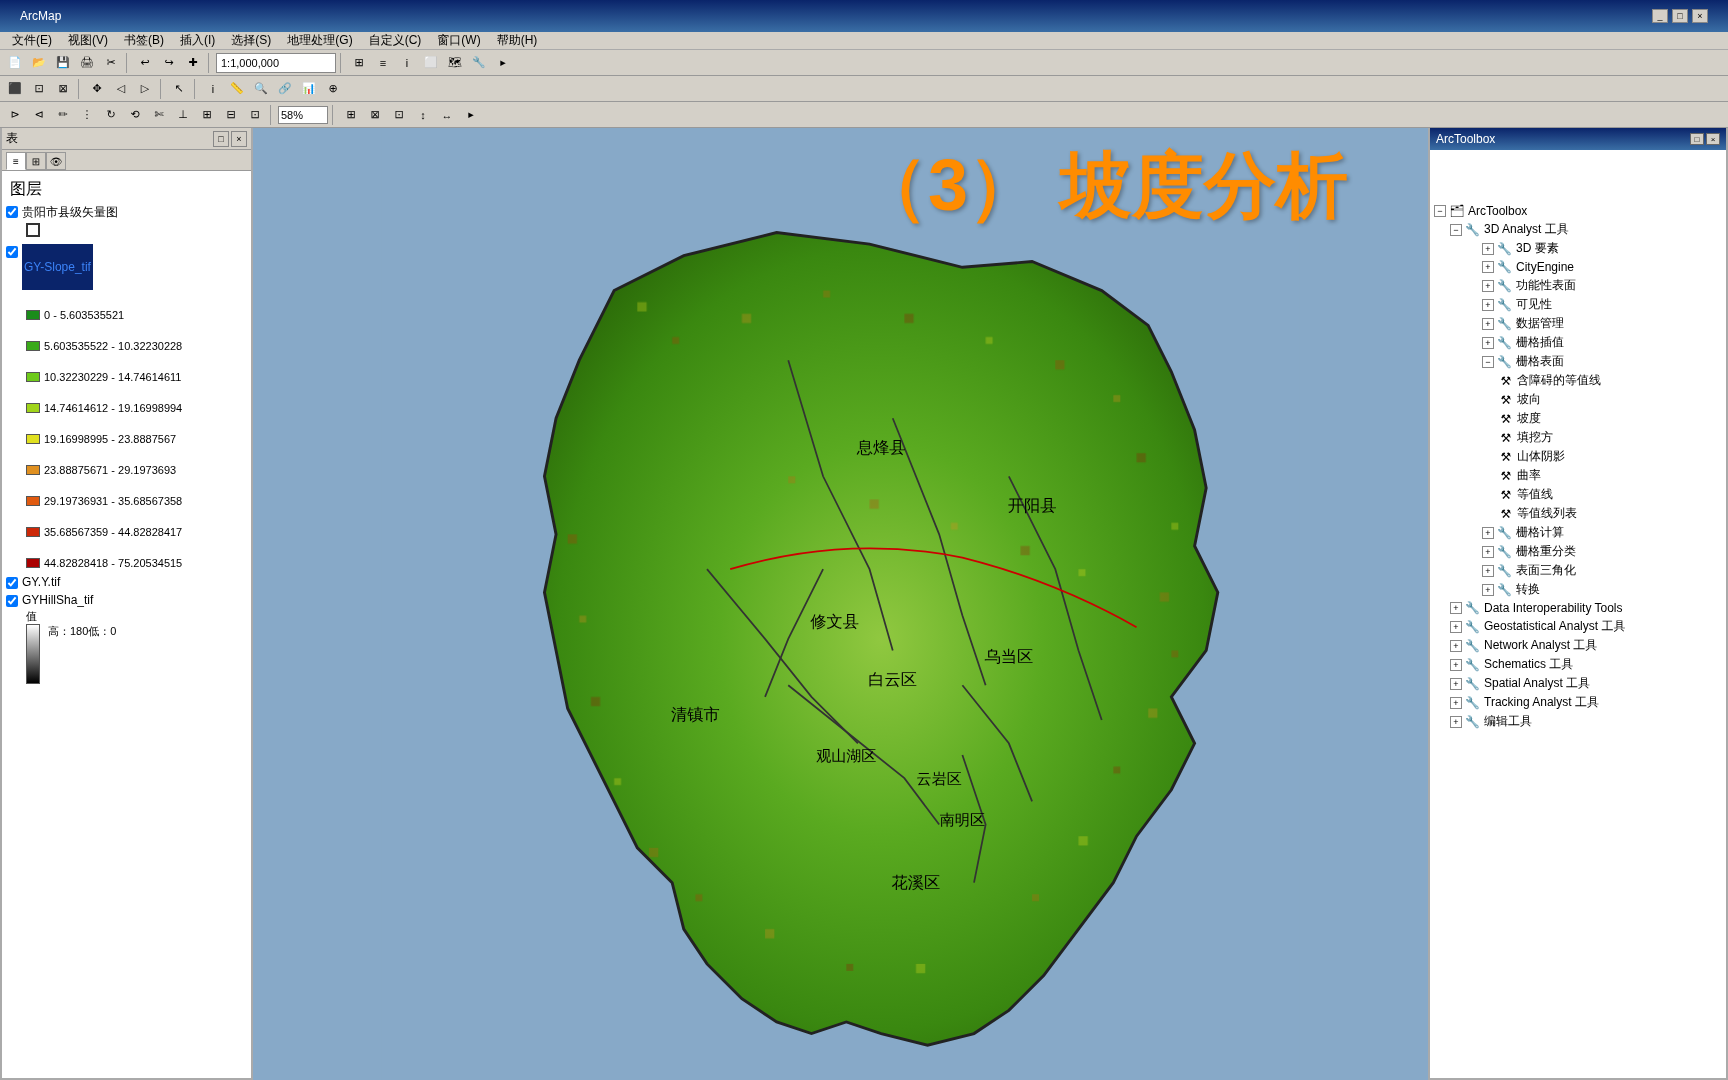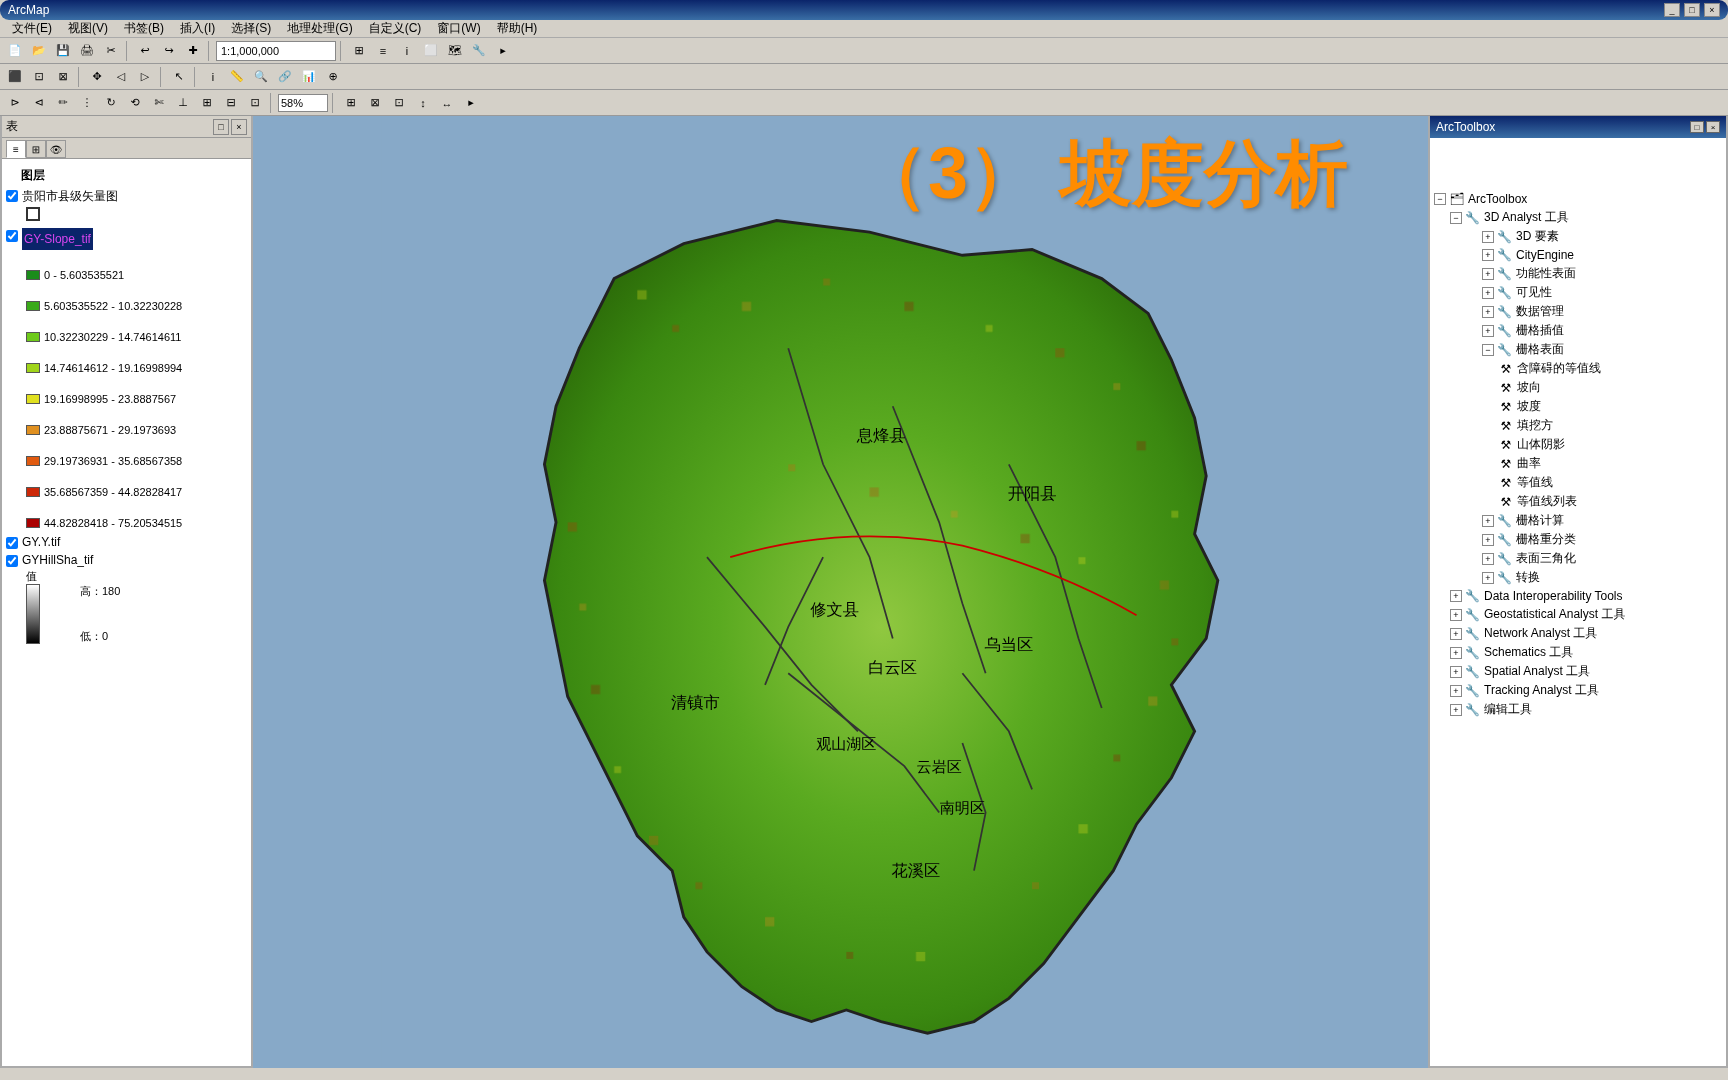--- a/index.html
+++ b/index.html
@@ -1,28 +1,27 @@
 <!DOCTYPE html>
 <html><head>
   <meta charset="utf-8">
   <style>
     * { margin: 0; padding: 0; box-sizing: border-box; }
     body { width: 1728px; height: 1080px; overflow: hidden; background: #d4d0c8; font-family: 'Microsoft YaHei', SimSun, Arial, sans-serif; font-size: 12px; }
 
     
     #title-bar {
-      height: 20px;
+      height: 32px;
       background: linear-gradient(to bottom, #0a246a, #3a6ea5);
       display: flex;
       align-items: center;
       justify-content: space-between;
-      padding: 0 8px;
+      padding: 0 20px;
       color: white;
       font-size: 12px;
-      border-radius: 9px;
     }
     #title-bar .window-controls { display: flex; gap: 4px; }
     #title-bar .win-btn {
       width: 16px; height: 14px;
       background: #d4d0c8;
       border: 1px solid #888;
       cursor: pointer;
       font-size: 9px;
       display: flex; align-items: center; justify-content: center;
       color: black;
@@ -114,30 +113,30 @@
     .toc-tab {
       width: 20px; height: 18px;
       background: #d4d0c8;
       border: 1px solid #999;
       cursor: pointer;
       display: flex; align-items: center; justify-content: center;
       font-size: 10px;
     }
     .toc-tab.active { background: white; border-bottom: 1px solid white; }
     #toc-content { flex: 1; overflow-y: auto; padding: 4px; }
-    .toc-section-label { font-weight: bold; margin: 4px 0 4px 15px; font-size: 12px; }
+    .toc-section-label { font-weight: normal; margin: 4px 0 4px 4px; font-size: 16px; }
     .layer-row { display: flex; align-items: flex-start; margin: 2px 0; cursor: pointer; }
     .layer-checkbox { margin-right: 4px; margin-top: 2px; width: 12px; height: 12px; }
     .layer-name { font-size: 12px; }
-    .layer-name.selected { background: #0a246a; color: #d946ef; padding: 4px 2px; }
+    .layer-name.selected { background: #0a246a; color: #3b82f6; padding: 16px 2px; }
     .legend-item { display: flex; align-items: center; margin: 19px 0 1px 20px; }
     .legend-color { width: 14px; height: 10px; margin-right: 4px; border: 1px solid #555; flex-shrink: 0; }
     .legend-label { font-size: 11px; }
     .gray-gradient { width: 14px; height: 60px; background: linear-gradient(to bottom, #fff, #000); margin-right: 4px; border: 1px solid #555; }
-    .gradient-labels { display: flex; flex-direction: column; justify-content: space-between; font-size: 11px; margin-left: 32px; }
+    .gradient-labels { display: flex; flex-direction: row; justify-content: space-between; font-size: 11px; }
 
     
     #map-area {
       flex: 1;
       background: #87a9c8;
       position: relative;
       overflow: hidden;
     }
     #map-title {
       position: absolute;

